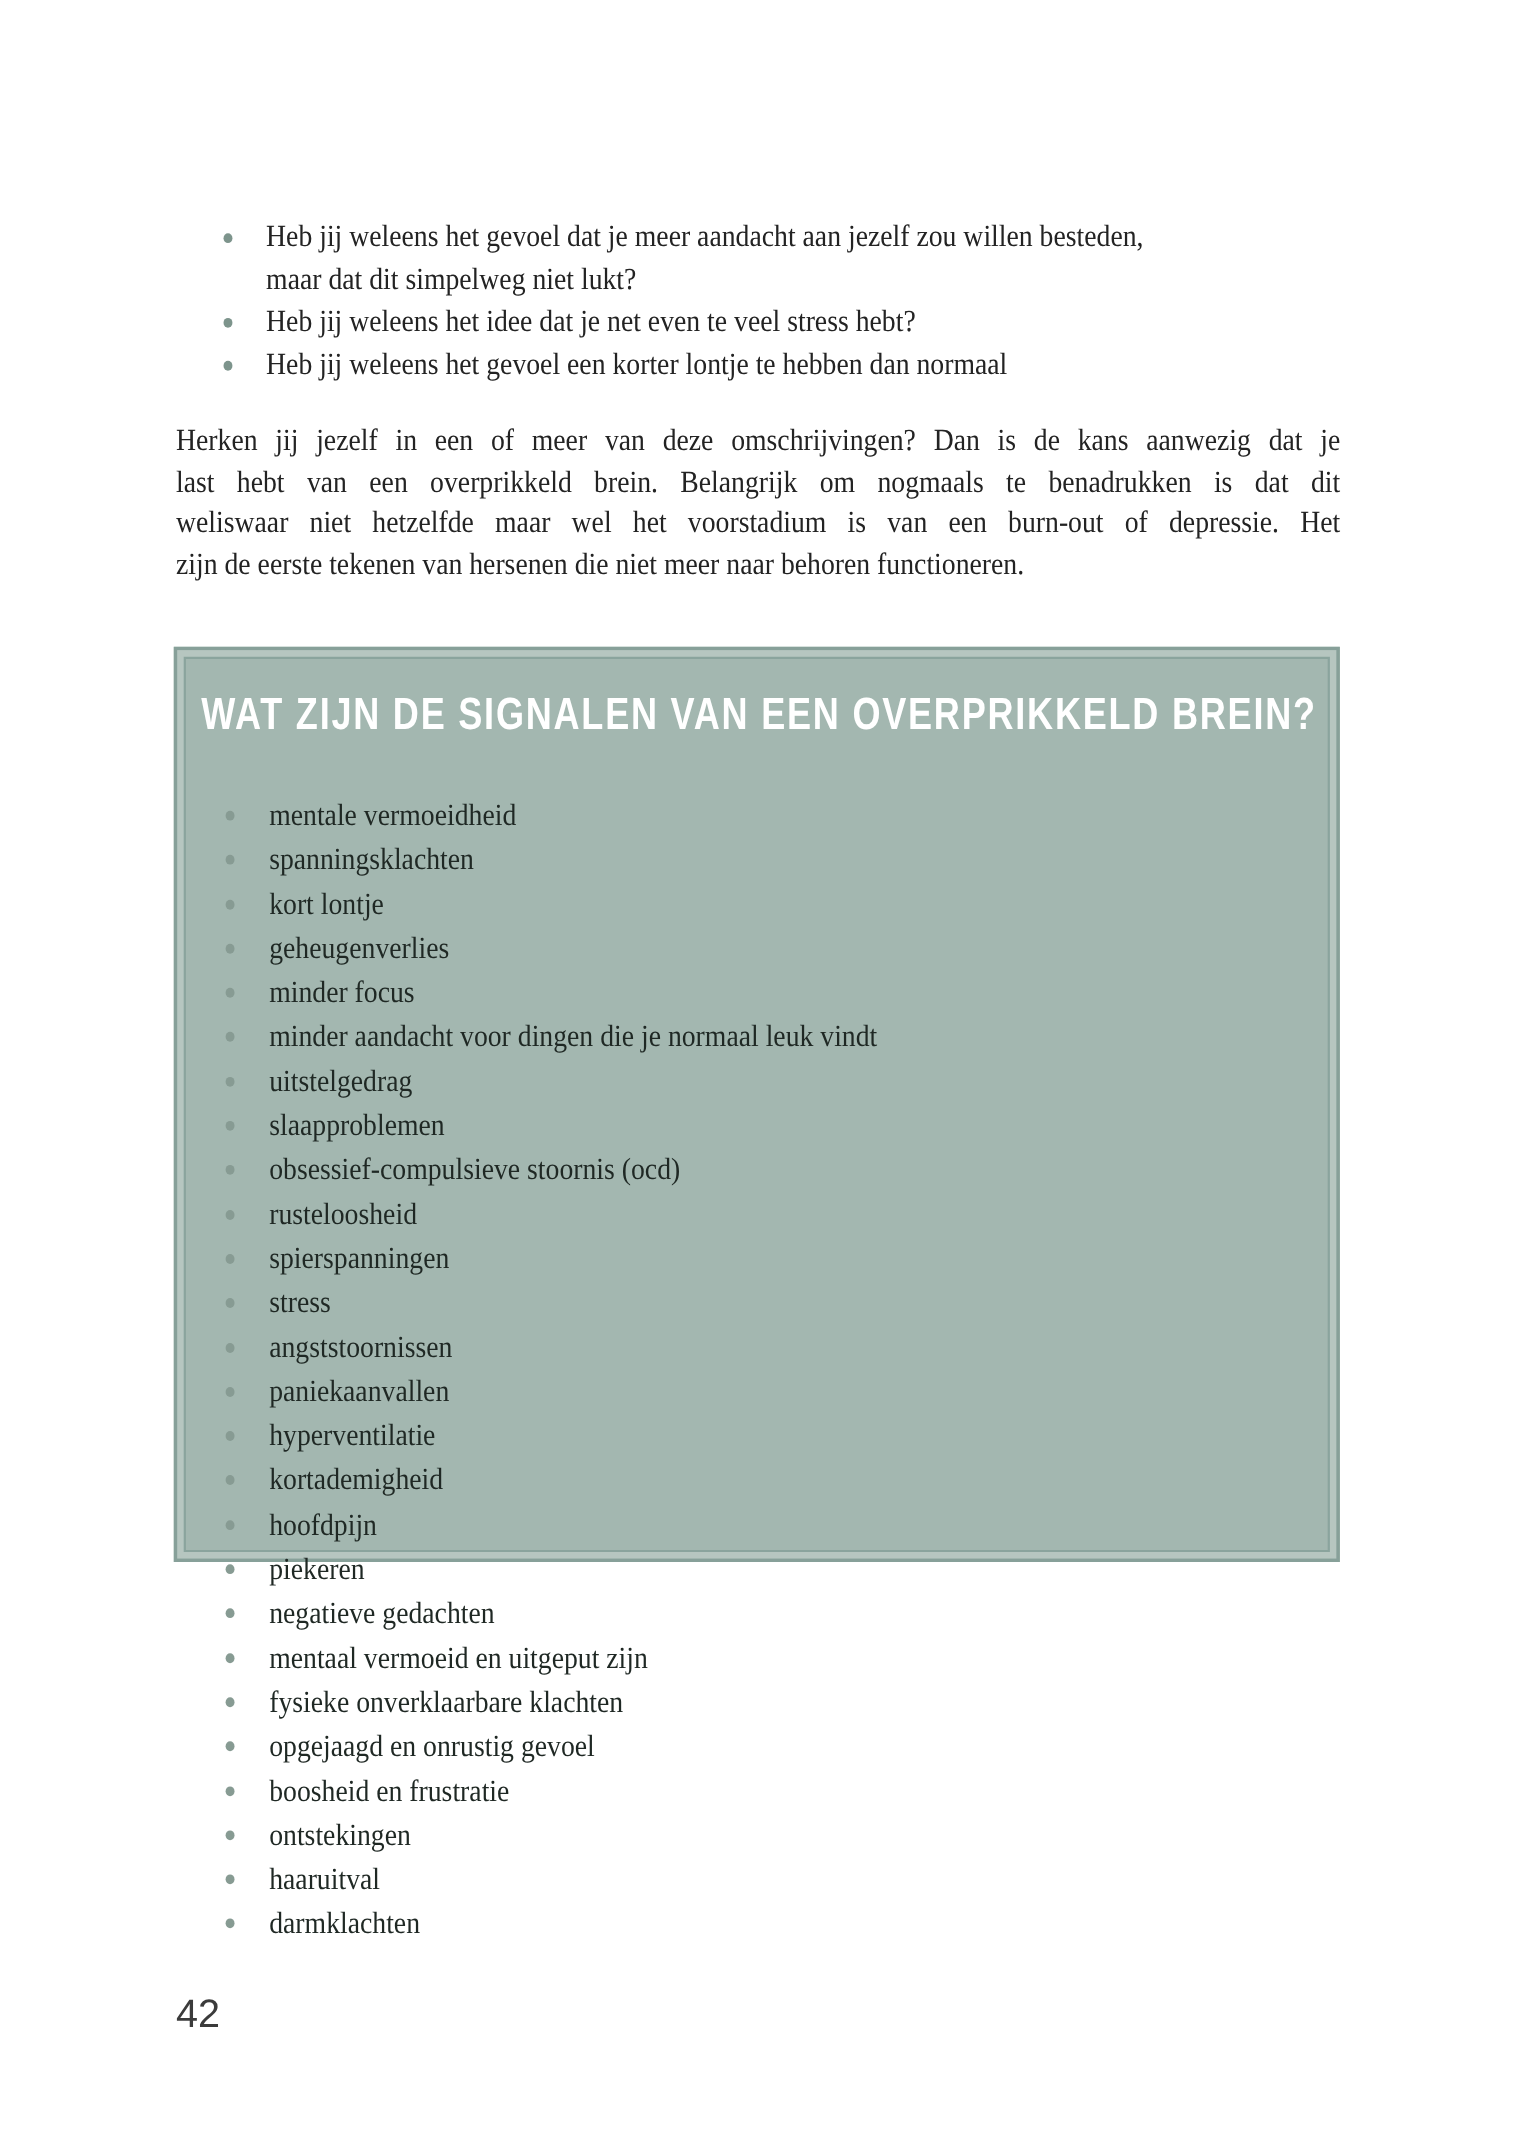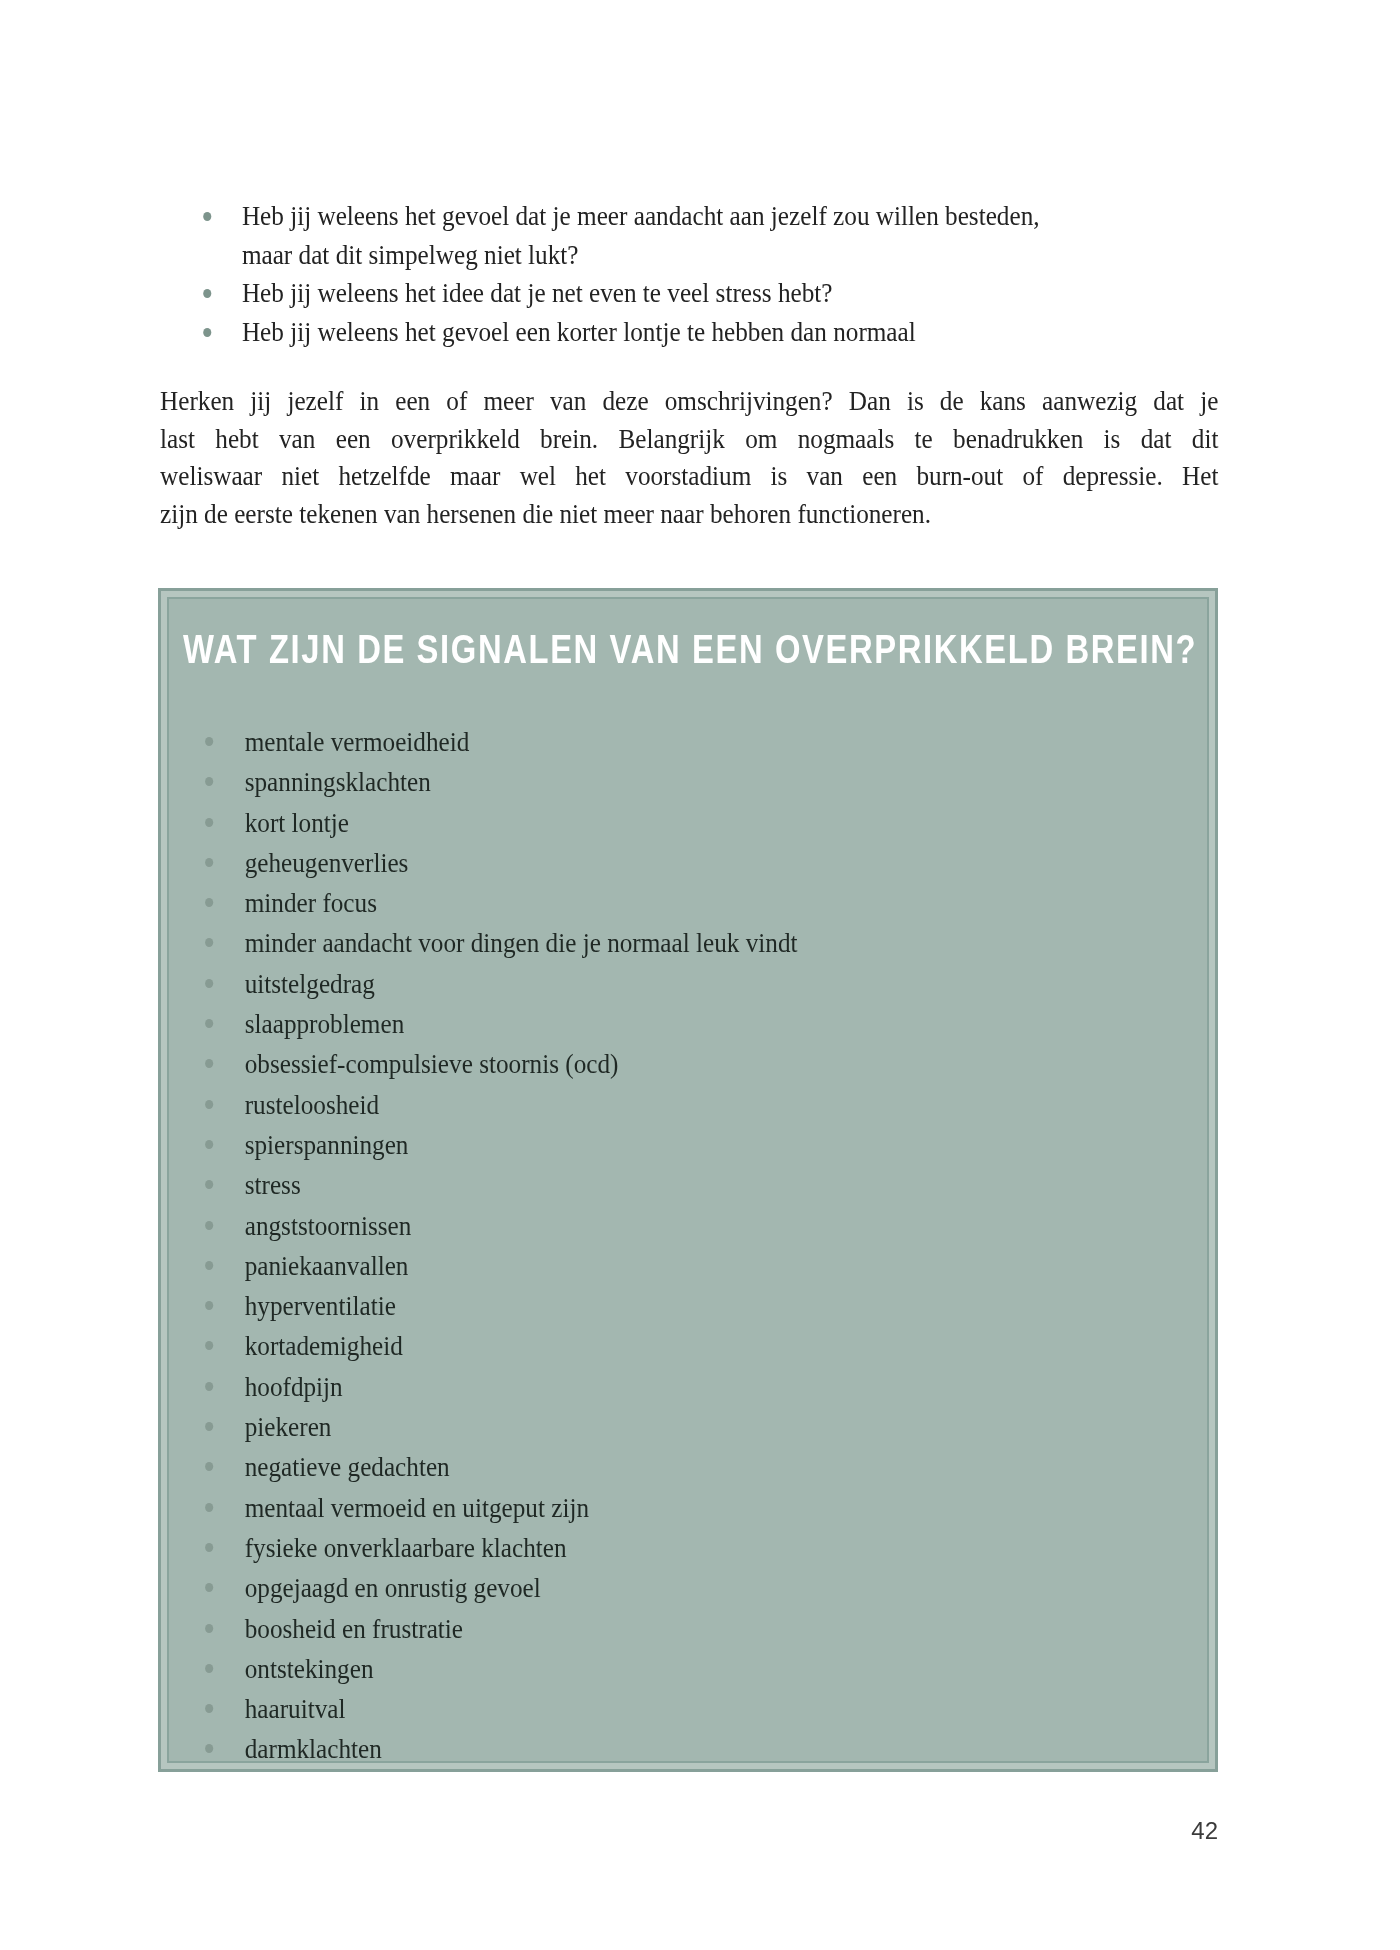--- a/index.html
+++ b/index.html
@@ -27,21 +27,21 @@
   .para {
     position:absolute; left:160px; top:382px; width:1176px;
     transform:scaleX(0.9); transform-origin:left top;
     font-size:28px; line-height:37.6px; color:#232323;
   }
   .pline { white-space:nowrap; }
   .pline.just { text-align:justify; text-align-last:justify; }
 
   
   .signal-box {
-    position:absolute; left:158px; top:588px; width:1060px; height:1184px;
+    position:absolute; left:158px; top:588px; width:1060px; height:832px;
     box-sizing:border-box;
     background:#a3b7b0;
     border:3px solid #87a099;
     box-shadow: inset 0 0 0 6px #b6c6c0, inset 0 0 0 8px #8aa49d;
   }
   .box-title {
     margin:35px 0 0 22px;
     font-family:"Liberation Sans", sans-serif;
     font-weight:700; font-size:41px; line-height:47px;
     letter-spacing:2px; color:#ffffff; white-space:nowrap;
@@ -54,23 +54,23 @@
   }
   .s-item { position:relative; padding-left:93px; }
   .s-item .sdot {
     position:absolute; left:49px; top:15px;
     width:9px; height:9px; border-radius:50%; background:#879b93;
   }
 
   
   .folio {
     position:absolute; left:160px; top:1812px; width:1058px;
-    text-align:right;
+    text-align:left;
     font-family:"Liberation Sans", sans-serif;
-    font-size:24px; line-height:37px; color:#3b3b3b;
+    font-size:36px; line-height:37px; color:#3b3b3b;
   }
 </style>
 </head>
 <body>
 
 <div class="page">
 
   <ul class="questions">
       <li class="q-item">
     <span class="dot"></span>

